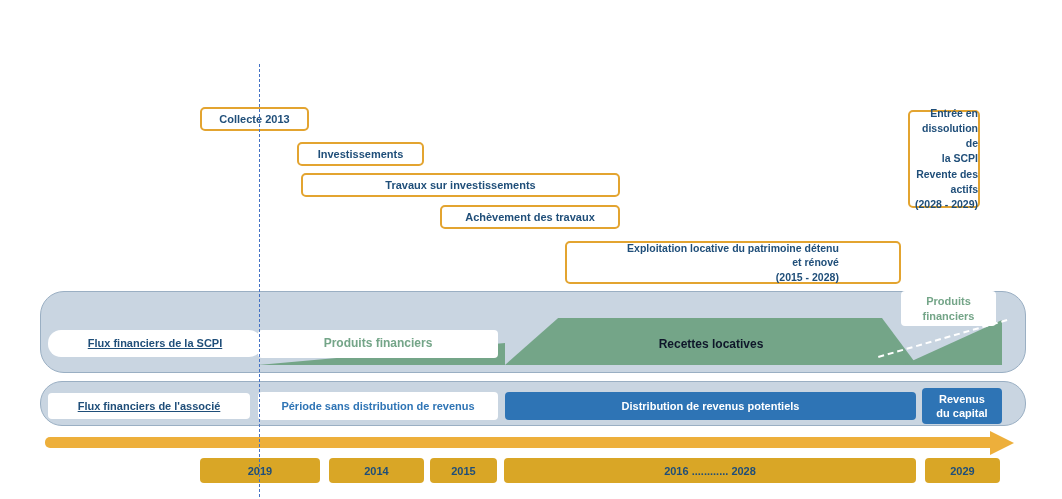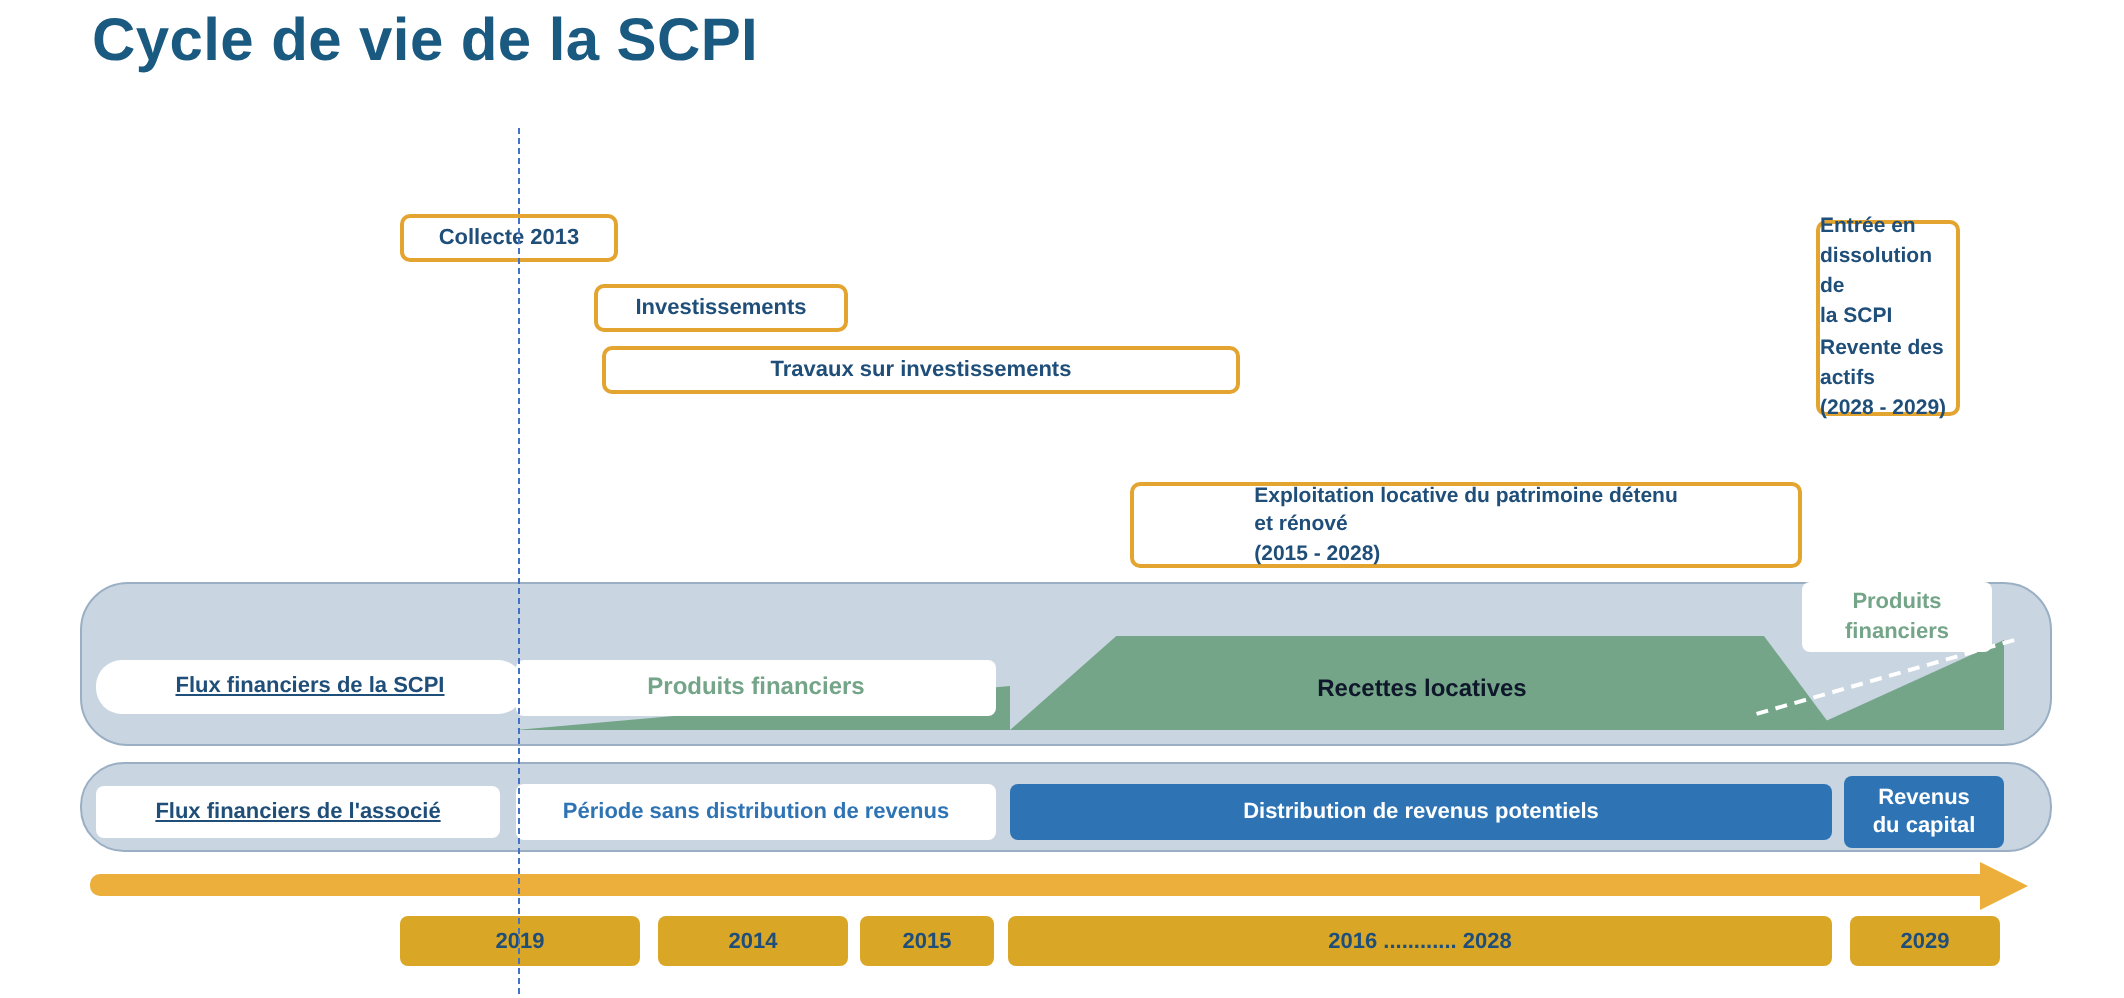--- a/index.html
+++ b/index.html
@@ -24,21 +24,21 @@
     font-size:30px;font-weight:bold;color:var(--title-blue);letter-spacing:0.2px;
   }
   .vline{
     position:absolute;left:259px;top:64px;height:433px;width:0;
     border-left:1px dashed var(--dash-blue);z-index:10;
   }
   
   .phase-box{
     position:absolute;background:#fff;border:2px solid var(--gold-border);
     border-radius:5px;display:flex;align-items:center;justify-content:center;
-    text-align:left;color:var(--dark-blue);font-weight:bold;font-size:11px;
+    text-align:right;color:var(--dark-blue);font-weight:bold;font-size:11px;
     box-sizing:border-box;z-index:2;line-height:1.35;
   }
   .pre{white-space:pre-line;}
   
   .band{
     position:absolute;left:40px;width:986px;background:var(--band-bg);
     border:1px solid var(--band-border);box-sizing:border-box;z-index:0;
   }
   .band-scpi{top:291px;height:82px;border-radius:24px;}
   .band-associe{top:381px;height:45px;border-radius:22px;}
@@ -88,21 +88,20 @@
     position:absolute;top:458px;height:25px;background:var(--gold-fill);
     border-radius:4px;display:flex;align-items:center;justify-content:center;
     color:var(--dark-blue);font-weight:bold;font-size:11px;box-sizing:border-box;z-index:2;
   }
 </style>
 </head>
 <body>
 
 <div class="canvas">
 
-  <h1 class="title">Cycle de vie de la SCPI</h1>
 
   <div class="band band-scpi"></div>
   <div class="band band-associe"></div>
 
   <div class="green-wedge"></div>
   <div class="green-main">
     <span>Recettes locatives</span>
   </div>
   <div class="green-right"></div>
   <div class="dash-line"></div>
@@ -114,20 +113,21 @@
 
   <div class="chip chip-underline" style="left:48px;top:393px;width:202px;height:26px;">Flux financiers de l'associé</div>
   <div class="chip chip-blue-text" style="left:258px;top:392px;width:240px;height:28px;">Période sans distribution de revenus</div>
   <div class="chip chip-blue-bg" style="left:505px;top:392px;width:411px;height:28px;">Distribution de revenus potentiels</div>
   <div class="chip chip-blue-bg pre" style="left:922px;top:388px;width:80px;height:36px;">Revenus
 du capital</div>
 
   <div class="phase-box" style="left:200px;top:107px;width:109px;height:24px;">Collecte 2013</div>
   <div class="phase-box" style="left:297px;top:142px;width:127px;height:24px;">Investissements</div>
   <div class="phase-box" style="left:301px;top:173px;width:319px;height:24px;">Travaux sur investissements</div>
+  <div class="phase-box" style="left:440px;top:205px;width:180px;height:24px;">Achèvement des travaux</div>
   <div class="phase-box pre" style="left:565px;top:241px;width:336px;height:43px;font-size:10.5px;">Exploitation locative du patrimoine détenu
 et rénové
 (2015 - 2028)</div>
   <div class="phase-box pre" style="left:908px;top:110px;width:72px;height:98px;font-size:10.5px;line-height:1.45;">Entrée en
 dissolution de
 la SCPI
 Revente des
 actifs
 (2028 - 2029)</div>
 

